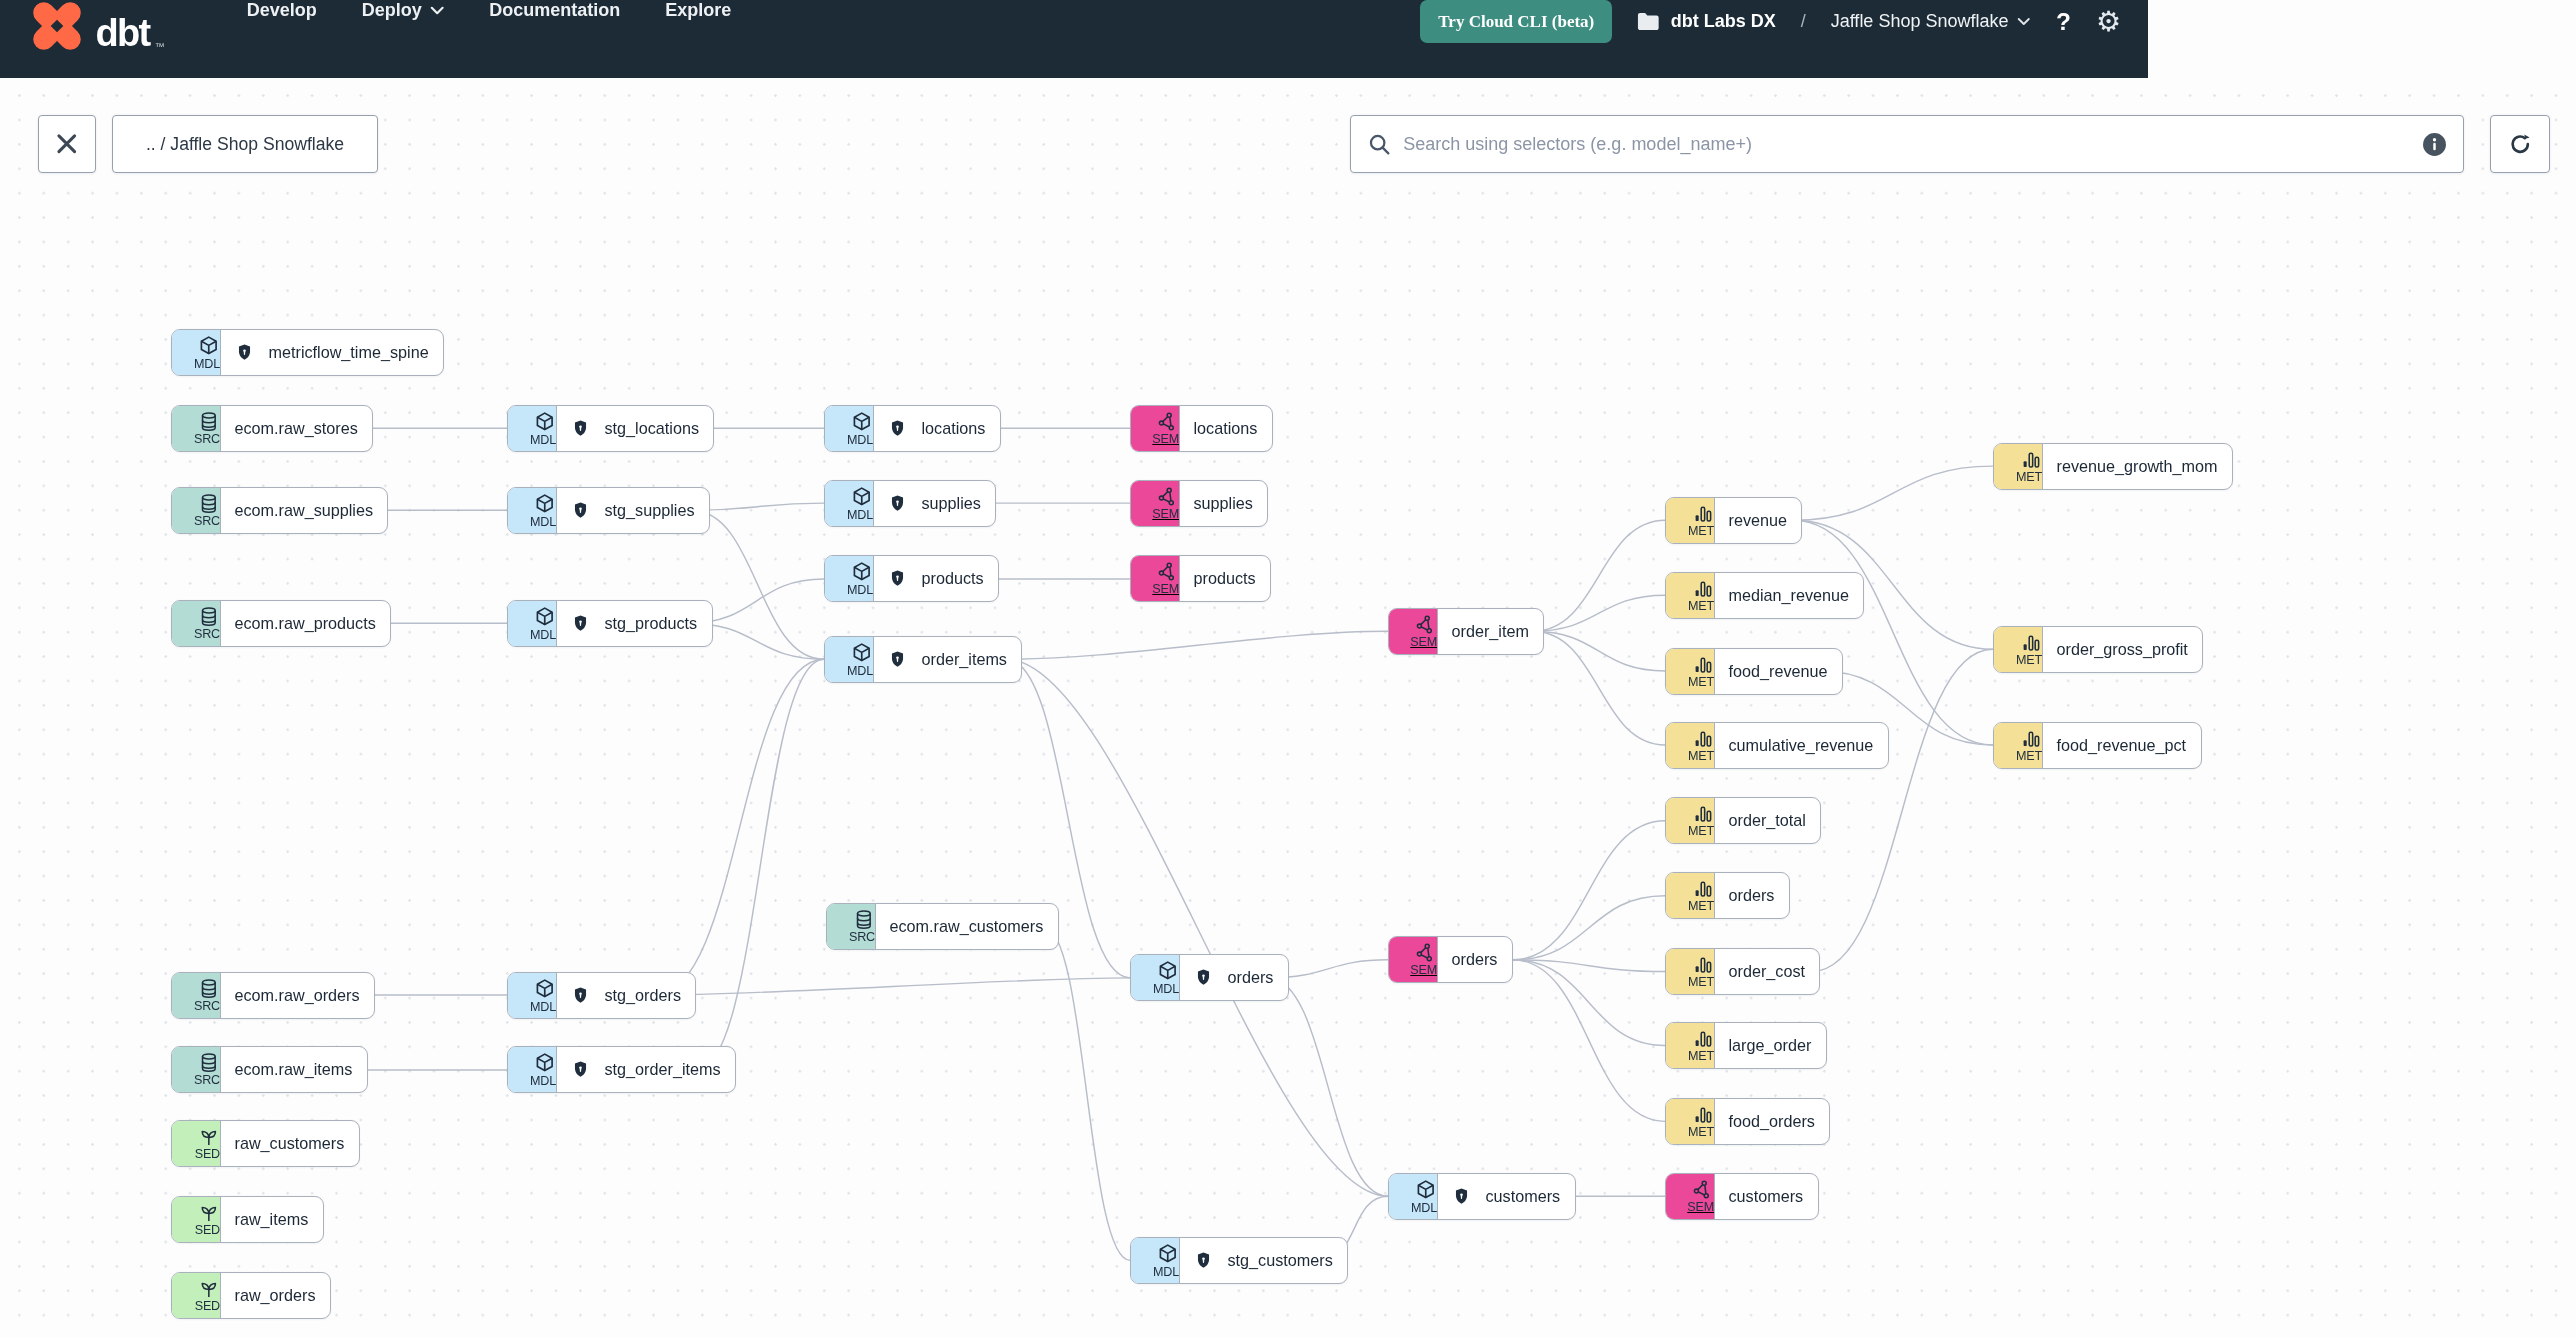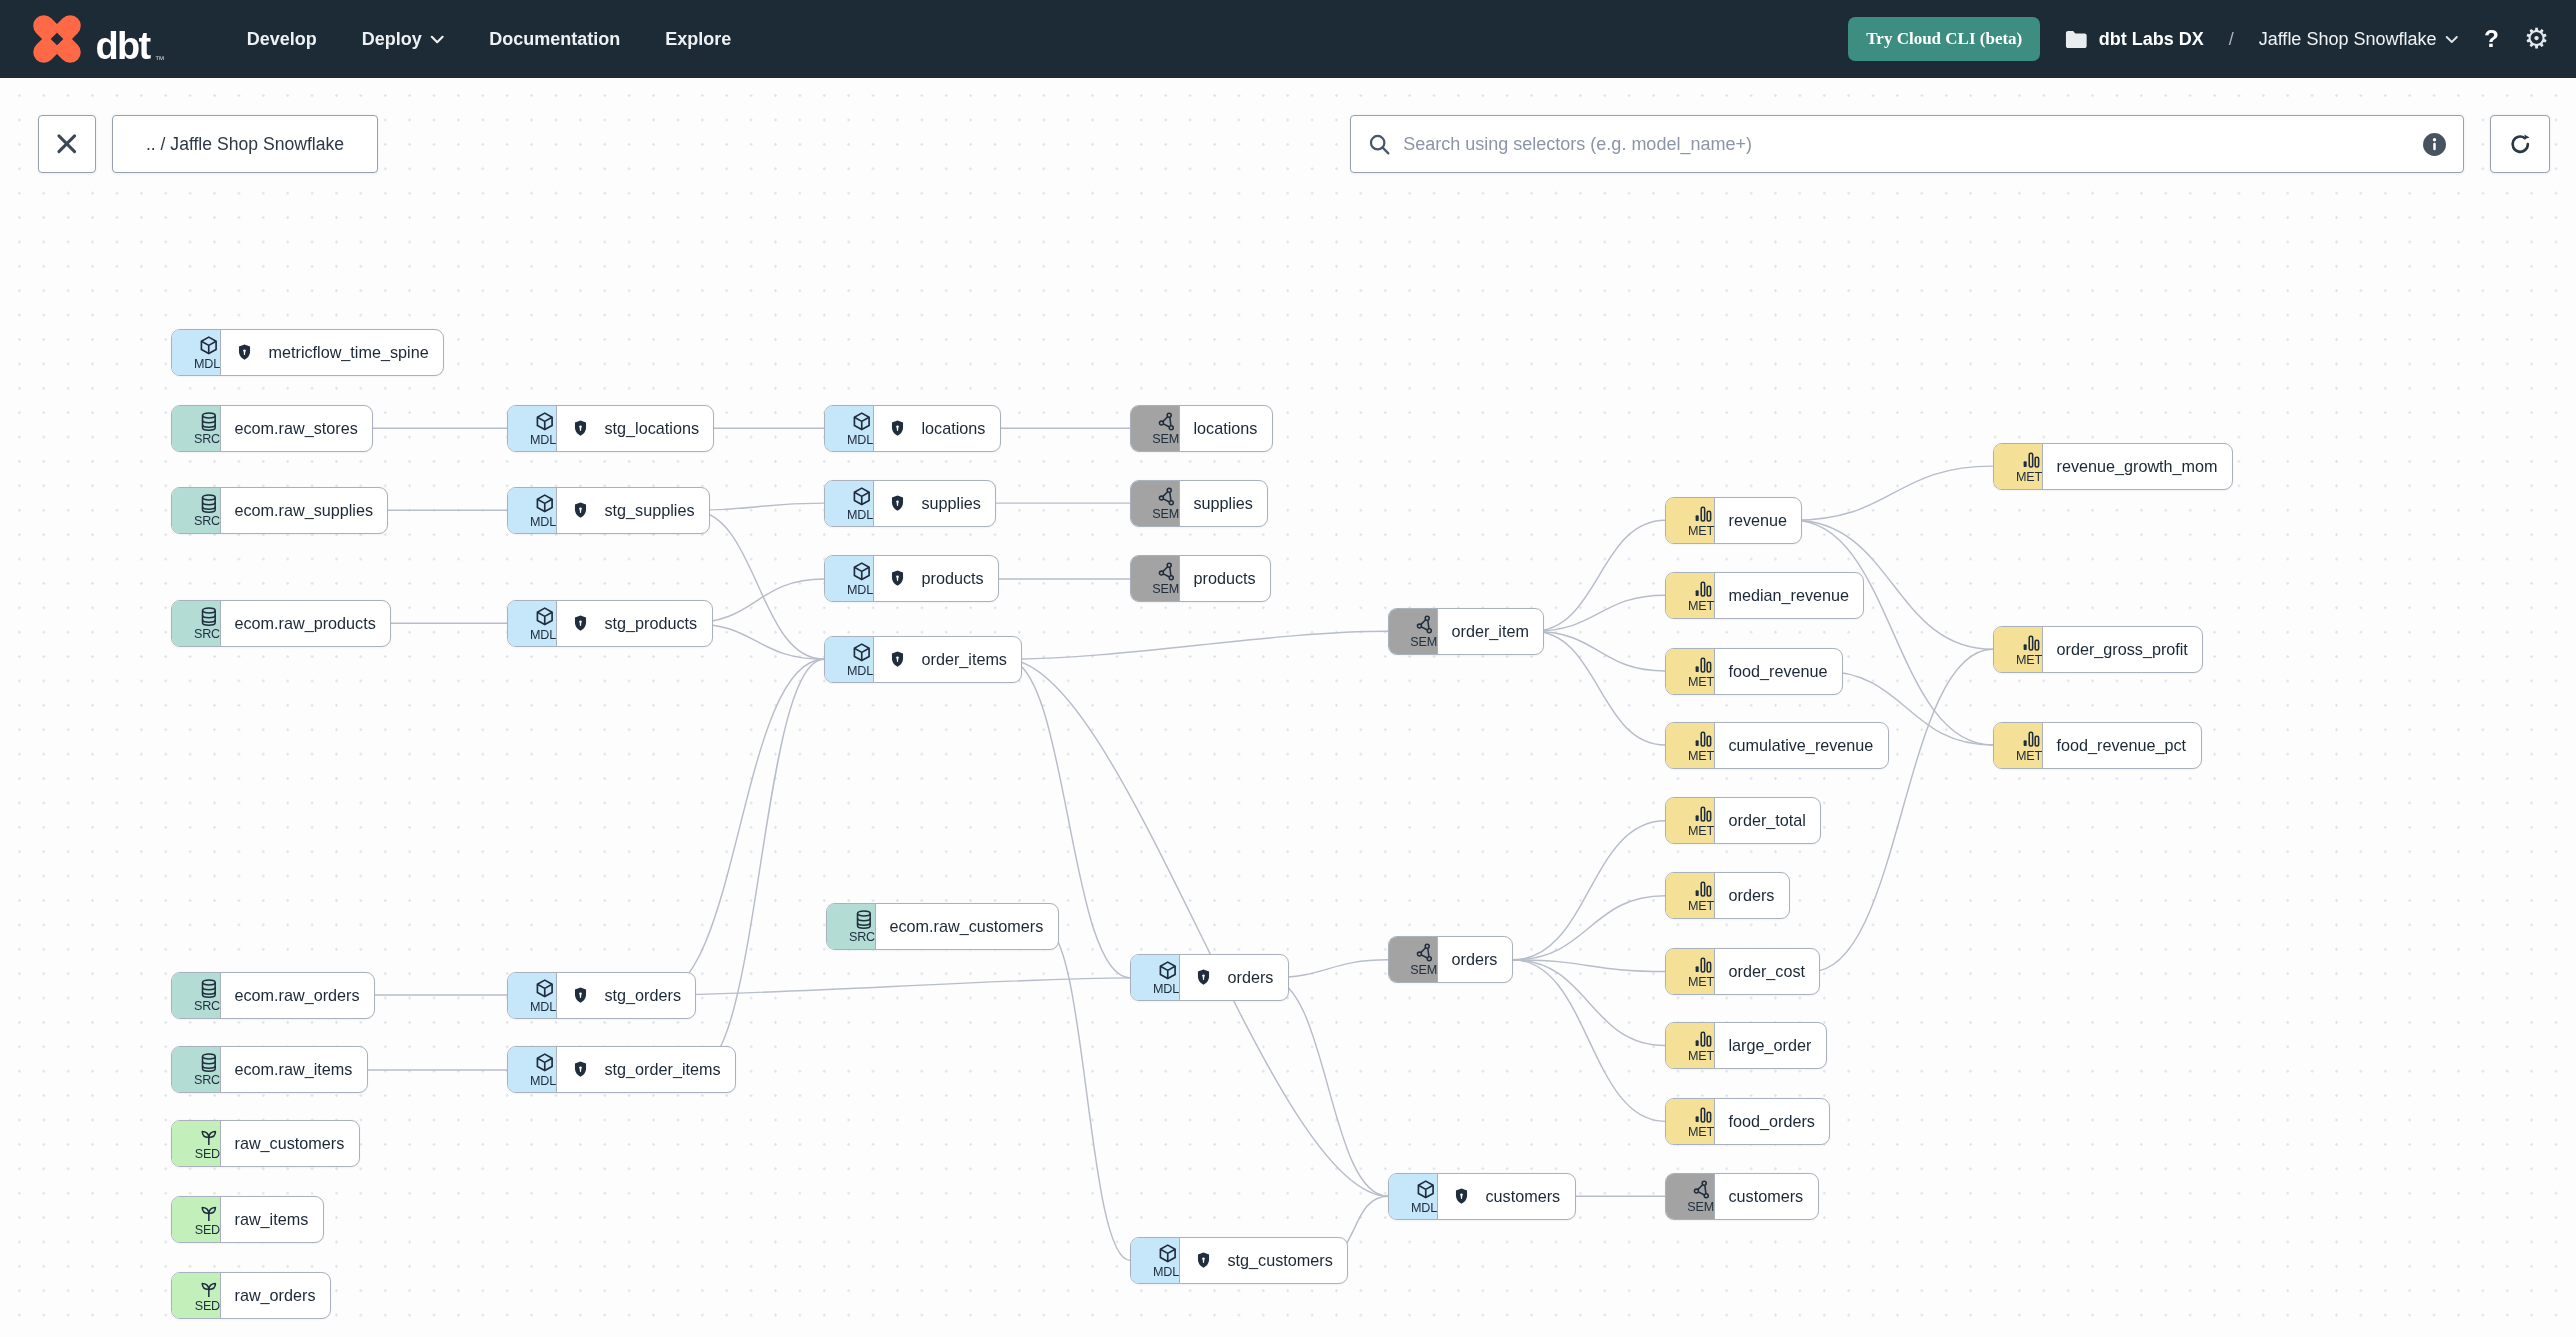--- a/index.html
+++ b/index.html
@@ -1,22 +1,22 @@
 <!DOCTYPE html>
 <html style="font-size:14.4px"><head>
 <meta charset="utf-8">
 <title>dbt</title>
 <style>
   * { margin:0; padding:0; box-sizing:border-box; }
   html,body { width:2576px; height:1338px; overflow:hidden;
     font-family:"Liberation Sans", sans-serif; background:#fdfdfe; }
 
   
-  .topbar { position:absolute; top:0; left:0; width:2576px; height:78px;
-    background:#1c2b36; display:flex; align-items:center; padding:0 27px 0 31px; z-index:10; }
+  .topbar { position:absolute; top:0; left:0; width:2148px; height:78px;
+    background:#1c2b36; display:flex; align-items:flex-start; padding:0 27px 0 31px; z-index:10; }
   .logo-wrap { display:flex; align-items:flex-end; gap:12.6px; margin-right:58px; }
   .logo-text { color:#ffffff; font-size:38px; font-weight:800; letter-spacing:-1.8px; line-height:1; }
   .logo-tm { color:#ffffff; font-size:10px; opacity:.75; margin-left:-7.2px; }
   .nav-items { display:flex; align-items:center; gap:45px;padding-left:24px; }
   .nav-item { color:#eef1f3; font-size:18px; font-weight:600; cursor:pointer;
     display:flex; align-items:center; gap:8.1px; }
   .nav-right { margin-left:auto; display:flex; align-items:center; gap:25px; }
   .cta-btn { background:#3d8d80; color:#fff; font-size:17px; font-weight:600;
     font-family:Liberation Serif, serif; padding:11.7px 18px; border-radius:7.2px;
     border:none; cursor:pointer; }
@@ -60,21 +60,21 @@
     border-radius:7.7px 0 0 7.7px; display:flex; flex-direction:column;
     align-items:flex-end; justify-content:center; }
   .badge .tlabel { font-size:12.6px; line-height:13.5px; color:#1f2d3d; letter-spacing:-0.2px; }
   .badge .icon { display:flex; line-height:0; }
   .nbody { flex:1; display:flex; align-items:center; gap:15px; padding:0 14.4px 0 13.5px;
     white-space:nowrap; }
   .nbody .nlabel { font-size:16.2px; font-weight:500; color:#1c2836; }
   .t-MDL .badge { background:#c6e6f9; }
   .t-SRC .badge { background:#b3dcd4; }
   .t-SED .badge { background:#c3f0ba; }
-  .t-SEM .badge { background:#a3a3a3; }
+  .t-SEM .badge { background:#ec4899;text-decoration:underline; }
   .t-MET .badge { background:#f4e096; }
 </style>
 </head>
 <body>
 
 <header class="topbar">
   <div class="logo-wrap">
     <svg width="52" height="52" viewBox="0 0 64 64">
       <g fill="#ff6946">
         <rect x="19" y="-4" width="26" height="72" rx="13" transform="rotate(45 32 32)"></rect>

